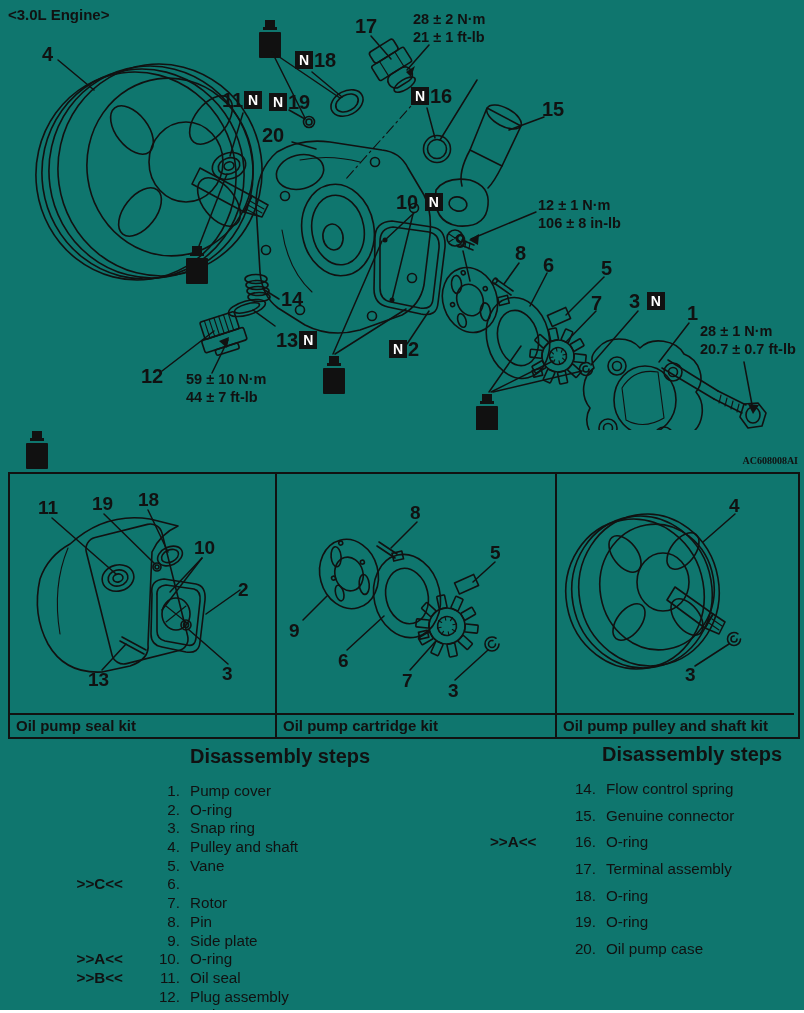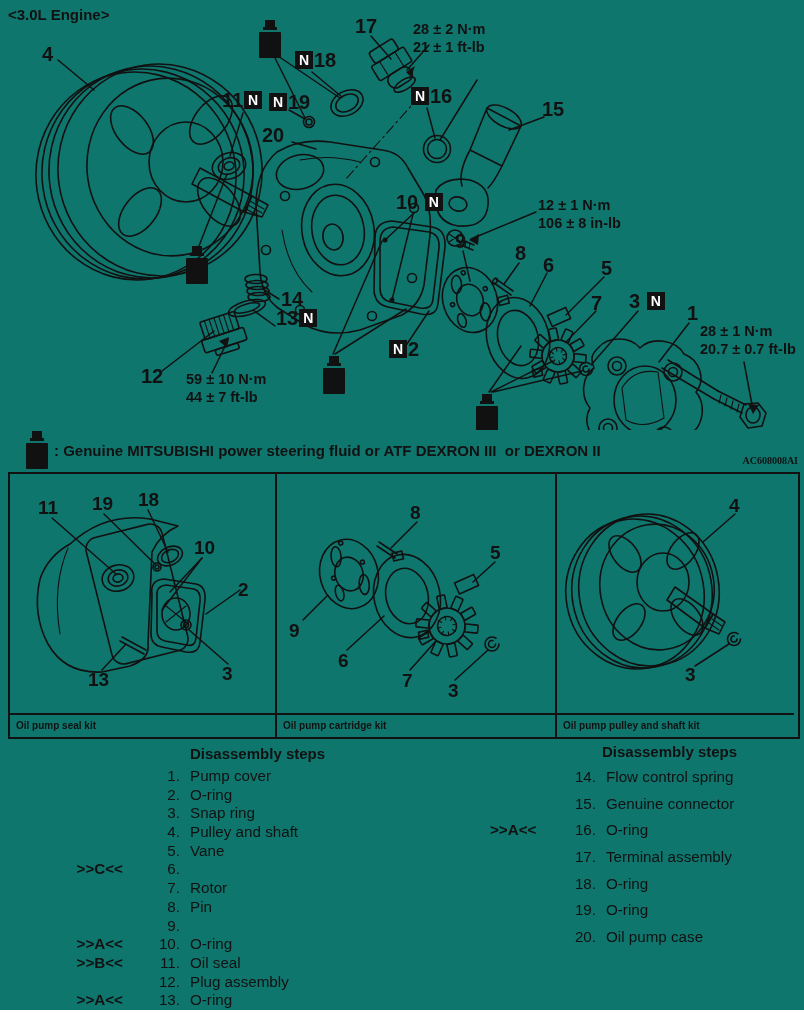--- a/index.html
+++ b/index.html
@@ -19,26 +19,26 @@
   .torque{position:absolute;font-weight:bold;font-size:14.5px;line-height:18px;white-space:nowrap;}
   #engine-label{position:absolute;left:8px;top:6px;font-weight:bold;font-size:15px;}
   #legend{position:absolute;left:26px;top:430px;height:40px;display:flex;align-items:center;}
   #legend-text{font-weight:bold;font-size:15px;margin-left:6px;white-space:pre;}
   #figure-code{position:absolute;right:6px;top:455px;font-weight:bold;font-size:10px;font-family:Liberation Serif, serif;}
   #kit-table{position:absolute;left:8px;top:472px;width:788px;height:263px;
              border:2px solid #111;display:grid;grid-template-columns:267px 280px 237px;
              grid-template-rows:1fr 24px;}
   .kit-cell{position:relative;overflow:hidden;}
   .kit-cell.c1,.kit-cell.c2{border-right:2px solid #111;}
-  .kit-caption{border-top:2px solid #111;font-weight:bold;font-size:10px;line-height:22px;
+  .kit-caption{border-top:2px solid #111;font-weight:bold;font-size:15px;line-height:22px;
                padding-left:6px;overflow:hidden;}
   .kit-caption.c1,.kit-caption.c2{border-right:2px solid #111;}
   #steps-left{position:absolute;left:60px;top:745px;width:370px;}
   #steps-right{position:absolute;left:490px;top:743px;width:310px;}
-  .steps-title{font-weight:bold;font-size:15px;margin-bottom:5px;}
+  .steps-title{font-weight:bold;font-size:20px;margin-bottom:14px;}
   #steps-left .steps-title{margin-left:130px;}
   #steps-right .steps-title{margin-left:112px;}
   .step-row{display:grid;height:18.7px;font-size:15.2px;line-height:18.7px;}
   #steps-left .step-row{grid-template-columns:70px 50px auto;}
   #steps-right .step-row{grid-template-columns:46px 60px auto;margin-top:8px;}
   .step-prefix{text-align:right;padding-right:7px;font-weight:bold;}
   .step-num{text-align:right;}
   .step-name{padding-left:10px;}
 </style>
 </head>
@@ -299,25 +299,25 @@
   <div class="callout" style="left:542px;top:99px"><span>15</span></div>
   <div class="callout" style="left:396px;top:192px"><span>10</span> <span class="nbox">N</span></div>
   <div class="callout" style="left:455px;top:231px"><span>9</span></div>
   <div class="callout" style="left:515px;top:243px"><span>8</span></div>
   <div class="callout" style="left:543px;top:255px"><span>6</span></div>
   <div class="callout" style="left:601px;top:258px"><span>5</span></div>
   <div class="callout" style="left:591px;top:293px"><span>7</span></div>
   <div class="callout" style="left:629px;top:291px"><span>3</span> <span class="nbox">N</span></div>
   <div class="callout" style="left:687px;top:303px"><span>1</span></div>
   <div class="callout" style="left:281px;top:289px"><span>14</span></div>
-  <div class="callout" style="left:276px;top:308px"><span>13</span><span class="nbox">N</span></div>
+  <div class="callout" style="left:276px;top:330px"><span>13</span><span class="nbox">N</span></div>
   <div class="callout" style="left:141px;top:366px"><span>12</span></div>
   <div class="callout" style="left:388px;top:339px"><span class="nbox">N</span><span>2</span></div>
 
-  <div class="torque" style="left:413px;top:20px">
+  <div class="torque" style="left:413px;top:10px">
     <div>28 ± 2 N·m</div>
       <div>21 ± 1 ft-lb</div>
   </div>
   <div class="torque" style="left:538px;top:196px">
     <div>12 ± 1 N·m</div>
       <div>106 ± 8 in-lb</div>
   </div>
   <div class="torque" style="left:186px;top:370px">
     <div>59 ± 10 N·m</div>
       <div>44 ± 7 ft-lb</div>
@@ -326,21 +326,20 @@
     <div>28 ± 1 N·m</div>
       <div>20.7 ± 0.7 ft-lb</div>
   </div>
 
   <div id="legend">
     <svg class="lineart" width="22" height="40" viewBox="0 0 22 40">
       <rect class="fillb" x="6" y="1" width="10" height="7"></rect>
       <rect class="fillb" x="4" y="8" width="14" height="3"></rect>
       <rect class="fillb" x="0" y="13" width="22" height="26" rx="1"></rect>
     </svg>
-    <span id="legend-text">: Genuine MITSUBISHI power steering fluid or ATF DEXRON III  or DEXRON II</span>
   </div>
   <div id="figure-code">AC608008AI</div>
 
   <div id="kit-table">
 
     <div class="kit-cell c1">
       <svg class="lineart" width="267" height="237" viewBox="0 0 267 237">
         <path d="M60,70 Q95,38 140,45 L168,52 Q150,60 142,78 L138,170 Q140,185 120,192 L92,198
                  Q55,200 38,170 Q22,140 30,105 Q38,82 60,70 Z"></path>
         <path class="thin" d="M58,74 Q42,112 50,160"></path>
@@ -497,20 +496,21 @@
           <span class="step-name">Rotor</span>
         </div>
         <div class="step-row">
           <span class="step-prefix"></span>
           <span class="step-num">8.</span>
           <span class="step-name">Pin</span>
         </div>
         <div class="step-row">
           <span class="step-prefix"></span>
           <span class="step-num">9.</span>
+          <span class="step-name">Side plate</span>
         </div>
         <div class="step-row">
           <span class="step-prefix">&gt;&gt;A&lt;&lt;</span>
           <span class="step-num">10.</span>
           <span class="step-name">O-ring</span>
         </div>
         <div class="step-row">
           <span class="step-prefix">&gt;&gt;B&lt;&lt;</span>
           <span class="step-num">11.</span>
           <span class="step-name">Oil seal</span>

